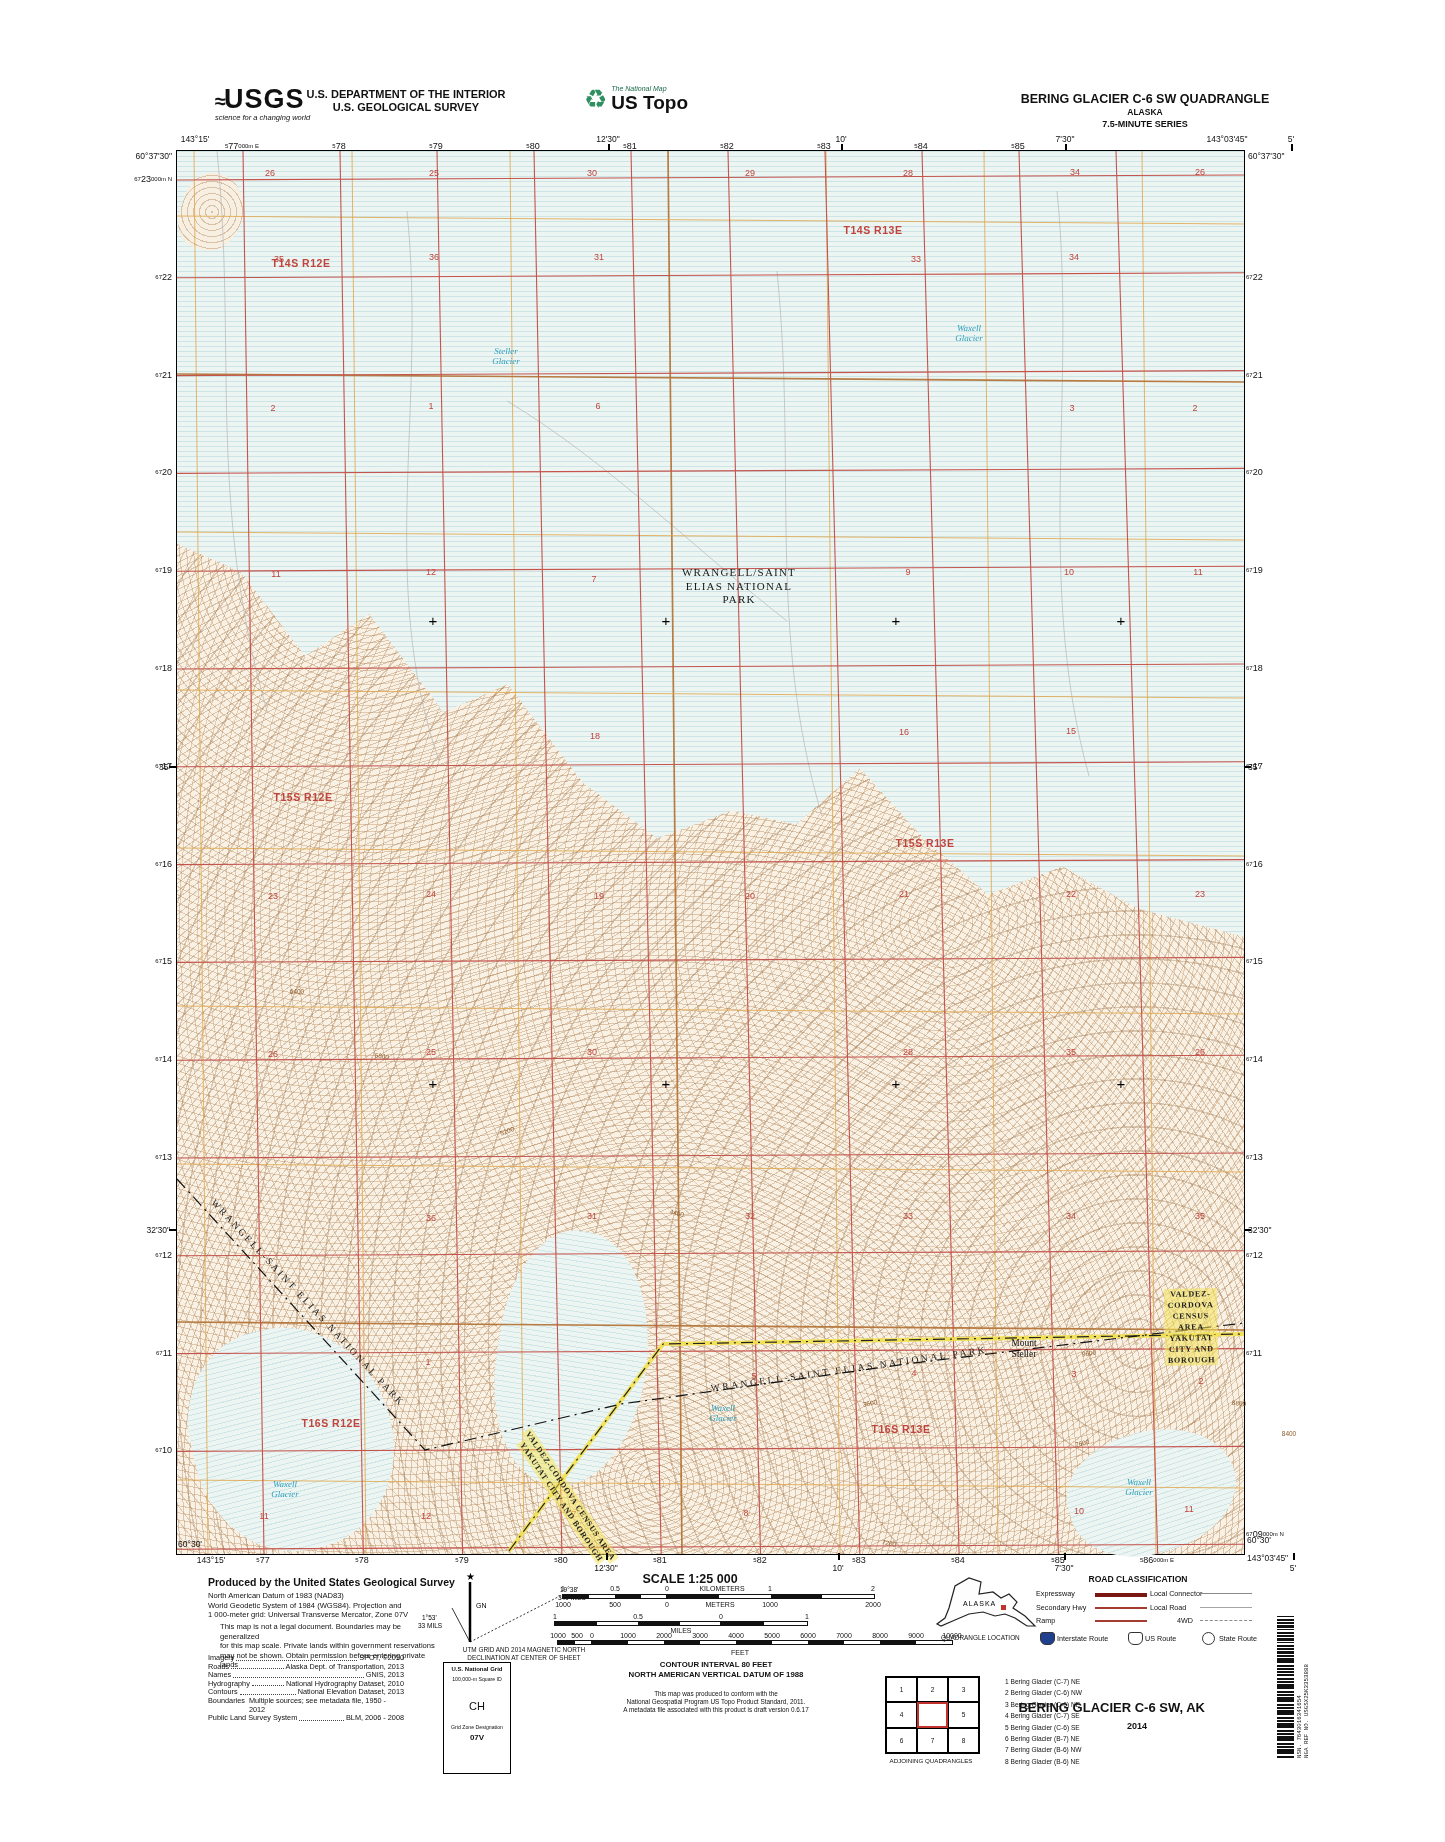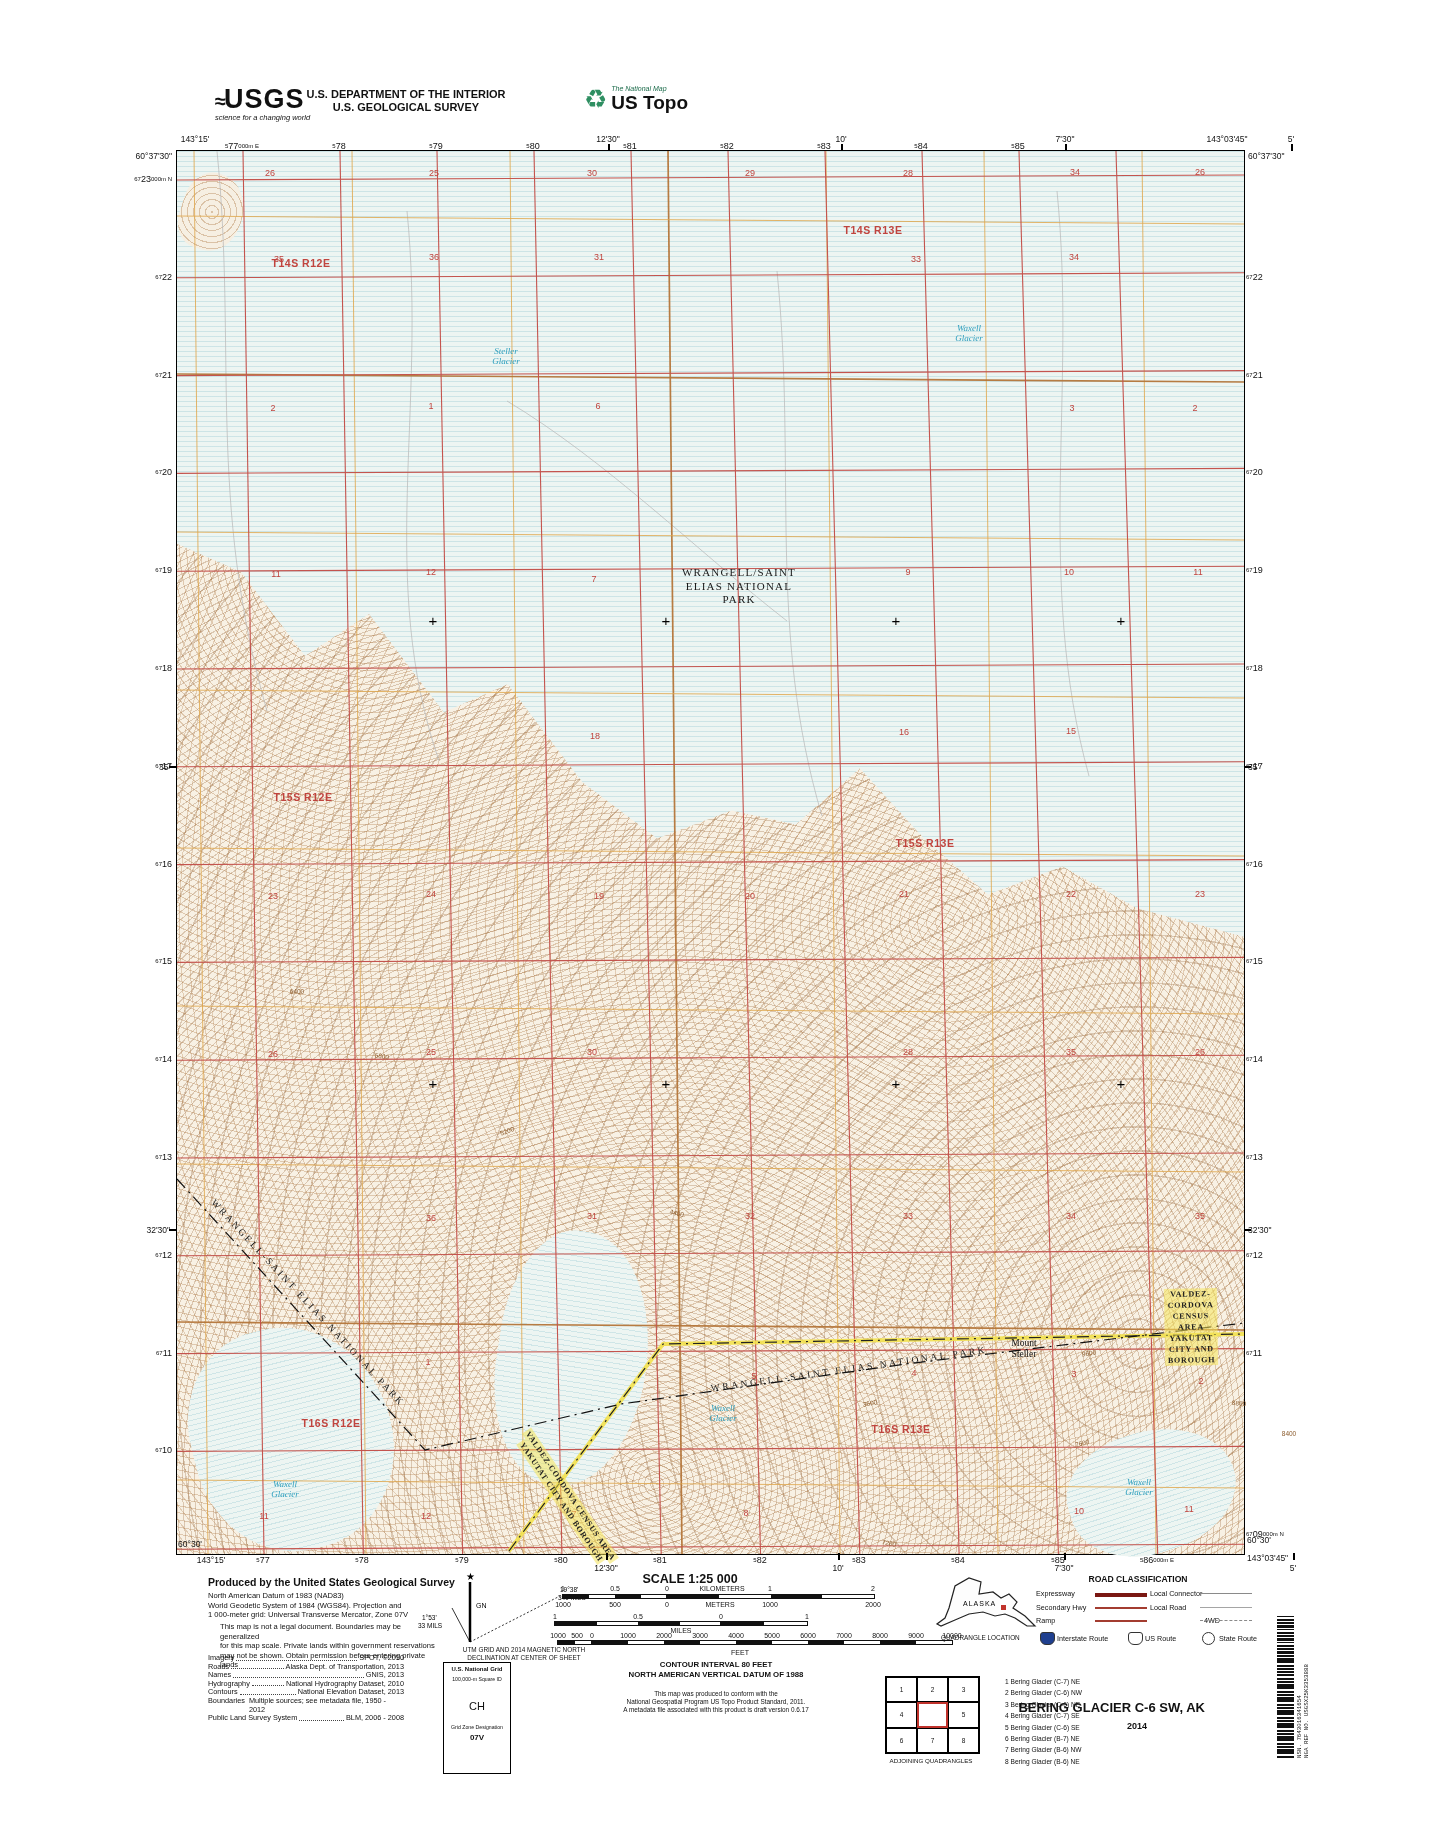--- a/index.html
+++ b/index.html
@@ -108,20 +108,25 @@
         <tbody>
           <tr>
       <td><span class="ustopo-icon">♻</span></td>
       <td style="padding-left:3px">
         <div class="ustopo-tag">The National Map</div>
         <div class="ustopo-word">US Topo</div>
       </td>
     </tr>
         </tbody>
       </table>
+  </div>
+  <div class="abs titleblock">
+    <div class="tb1">BERING GLACIER C-6 SW QUADRANGLE</div>
+    <div class="tb2">ALASKA</div>
+    <div class="tb3">7.5-MINUTE SERIES</div>
   </div>
 
   <div class="abs mapframe glacier-pat" id="mapframe">
       <div class="terrain"></div>
       <div class="terrain-patch" style="left: 4px; top: 22px; width: 62px; height: 78px; transform: rotate(18deg);"></div>
       <div class="tongue" style="left: 15px; top: 1175px; width: 200px; height: 225px; transform: rotate(-14deg);"></div>
       <div class="tongue" style="left: 320px; top: 1080px; width: 150px; height: 255px; transform: rotate(9deg);"></div>
       <div class="tongue" style="left: 890px; top: 1280px; width: 170px; height: 122px; transform: rotate(-18deg);"></div>
       <svg class="grid" width="1067" height="1403" viewBox="0 0 1067 1403">
         <path d="M 40,0 C 60,200 30,350 90,560" fill="none" stroke="#b9b9b9" stroke-width="1" opacity="0.75"></path>
@@ -515,21 +520,21 @@
       <div class="road-label" style="left: 1036px; top: 1589px; width: 70px; text-align: left;">Expressway</div>
       <div class="road-swatch" style="left: 1095px; top: 1593px; height: 3.5px; background: rgb(122, 23, 18);"></div>
       <div class="road-label" style="left: 1036px; top: 1602.5px; width: 70px; text-align: left;">Secondary Hwy</div>
       <div class="road-swatch" style="left: 1095px; top: 1606.5px; height: 2.5px; background: rgb(163, 60, 48);"></div>
       <div class="road-label" style="left: 1036px; top: 1616px; width: 70px; text-align: left;">Ramp</div>
       <div class="road-swatch" style="left: 1095px; top: 1620px; height: 1.5px; background: rgb(163, 60, 48);"></div>
       <div class="road-label" style="left: 1150px; top: 1589px; width: 70px; text-align: left;">Local Connector</div>
       <div class="road-swatch" style="left: 1200px; top: 1593px; height: 1.2px; background: rgb(138, 138, 138);"></div>
       <div class="road-label" style="left: 1150px; top: 1602.5px; width: 70px; text-align: left;">Local Road</div>
       <div class="road-swatch" style="left: 1200px; top: 1606.5px; height: 1.2px; background: rgb(165, 165, 165);"></div>
-      <div class="road-label" style="left: 1150px; top: 1616px; width: 70px; text-align: right;">4WD</div>
+      <div class="road-label" style="left: 1150px; top: 1616px; width: 70px; text-align: center;">4WD</div>
       <div class="road-swatch" style="left: 1200px; top: 1620px; border-top: 1.2px dashed rgb(138, 138, 138);"></div>
       <div style="position: absolute; left: 1040px; top: 1632px; width: 13px; height: 11px; border-radius: 3px 3px 6px 6px; border: 1px solid rgb(51, 51, 51); background: rgb(31, 63, 143);"></div>
       <div class="shield-label" style="left: 1057px; top: 1634px;">Interstate Route</div>
       <div style="position: absolute; left: 1128px; top: 1632px; width: 13px; height: 11px; border-radius: 3px 3px 6px 6px; border: 1px solid rgb(51, 51, 51); background: rgb(255, 255, 255);"></div>
       <div class="shield-label" style="left: 1145px; top: 1634px;">US Route</div>
       <div style="position: absolute; left: 1202px; top: 1632px; width: 11px; height: 11px; border-radius: 50%; border: 1px solid rgb(51, 51, 51); background: rgb(255, 255, 255);"></div>
       <div class="shield-label" style="left: 1219px; top: 1634px;">State Route</div>
     </div>
 
   <div class="abs adjgrid" id="adjgrid">

